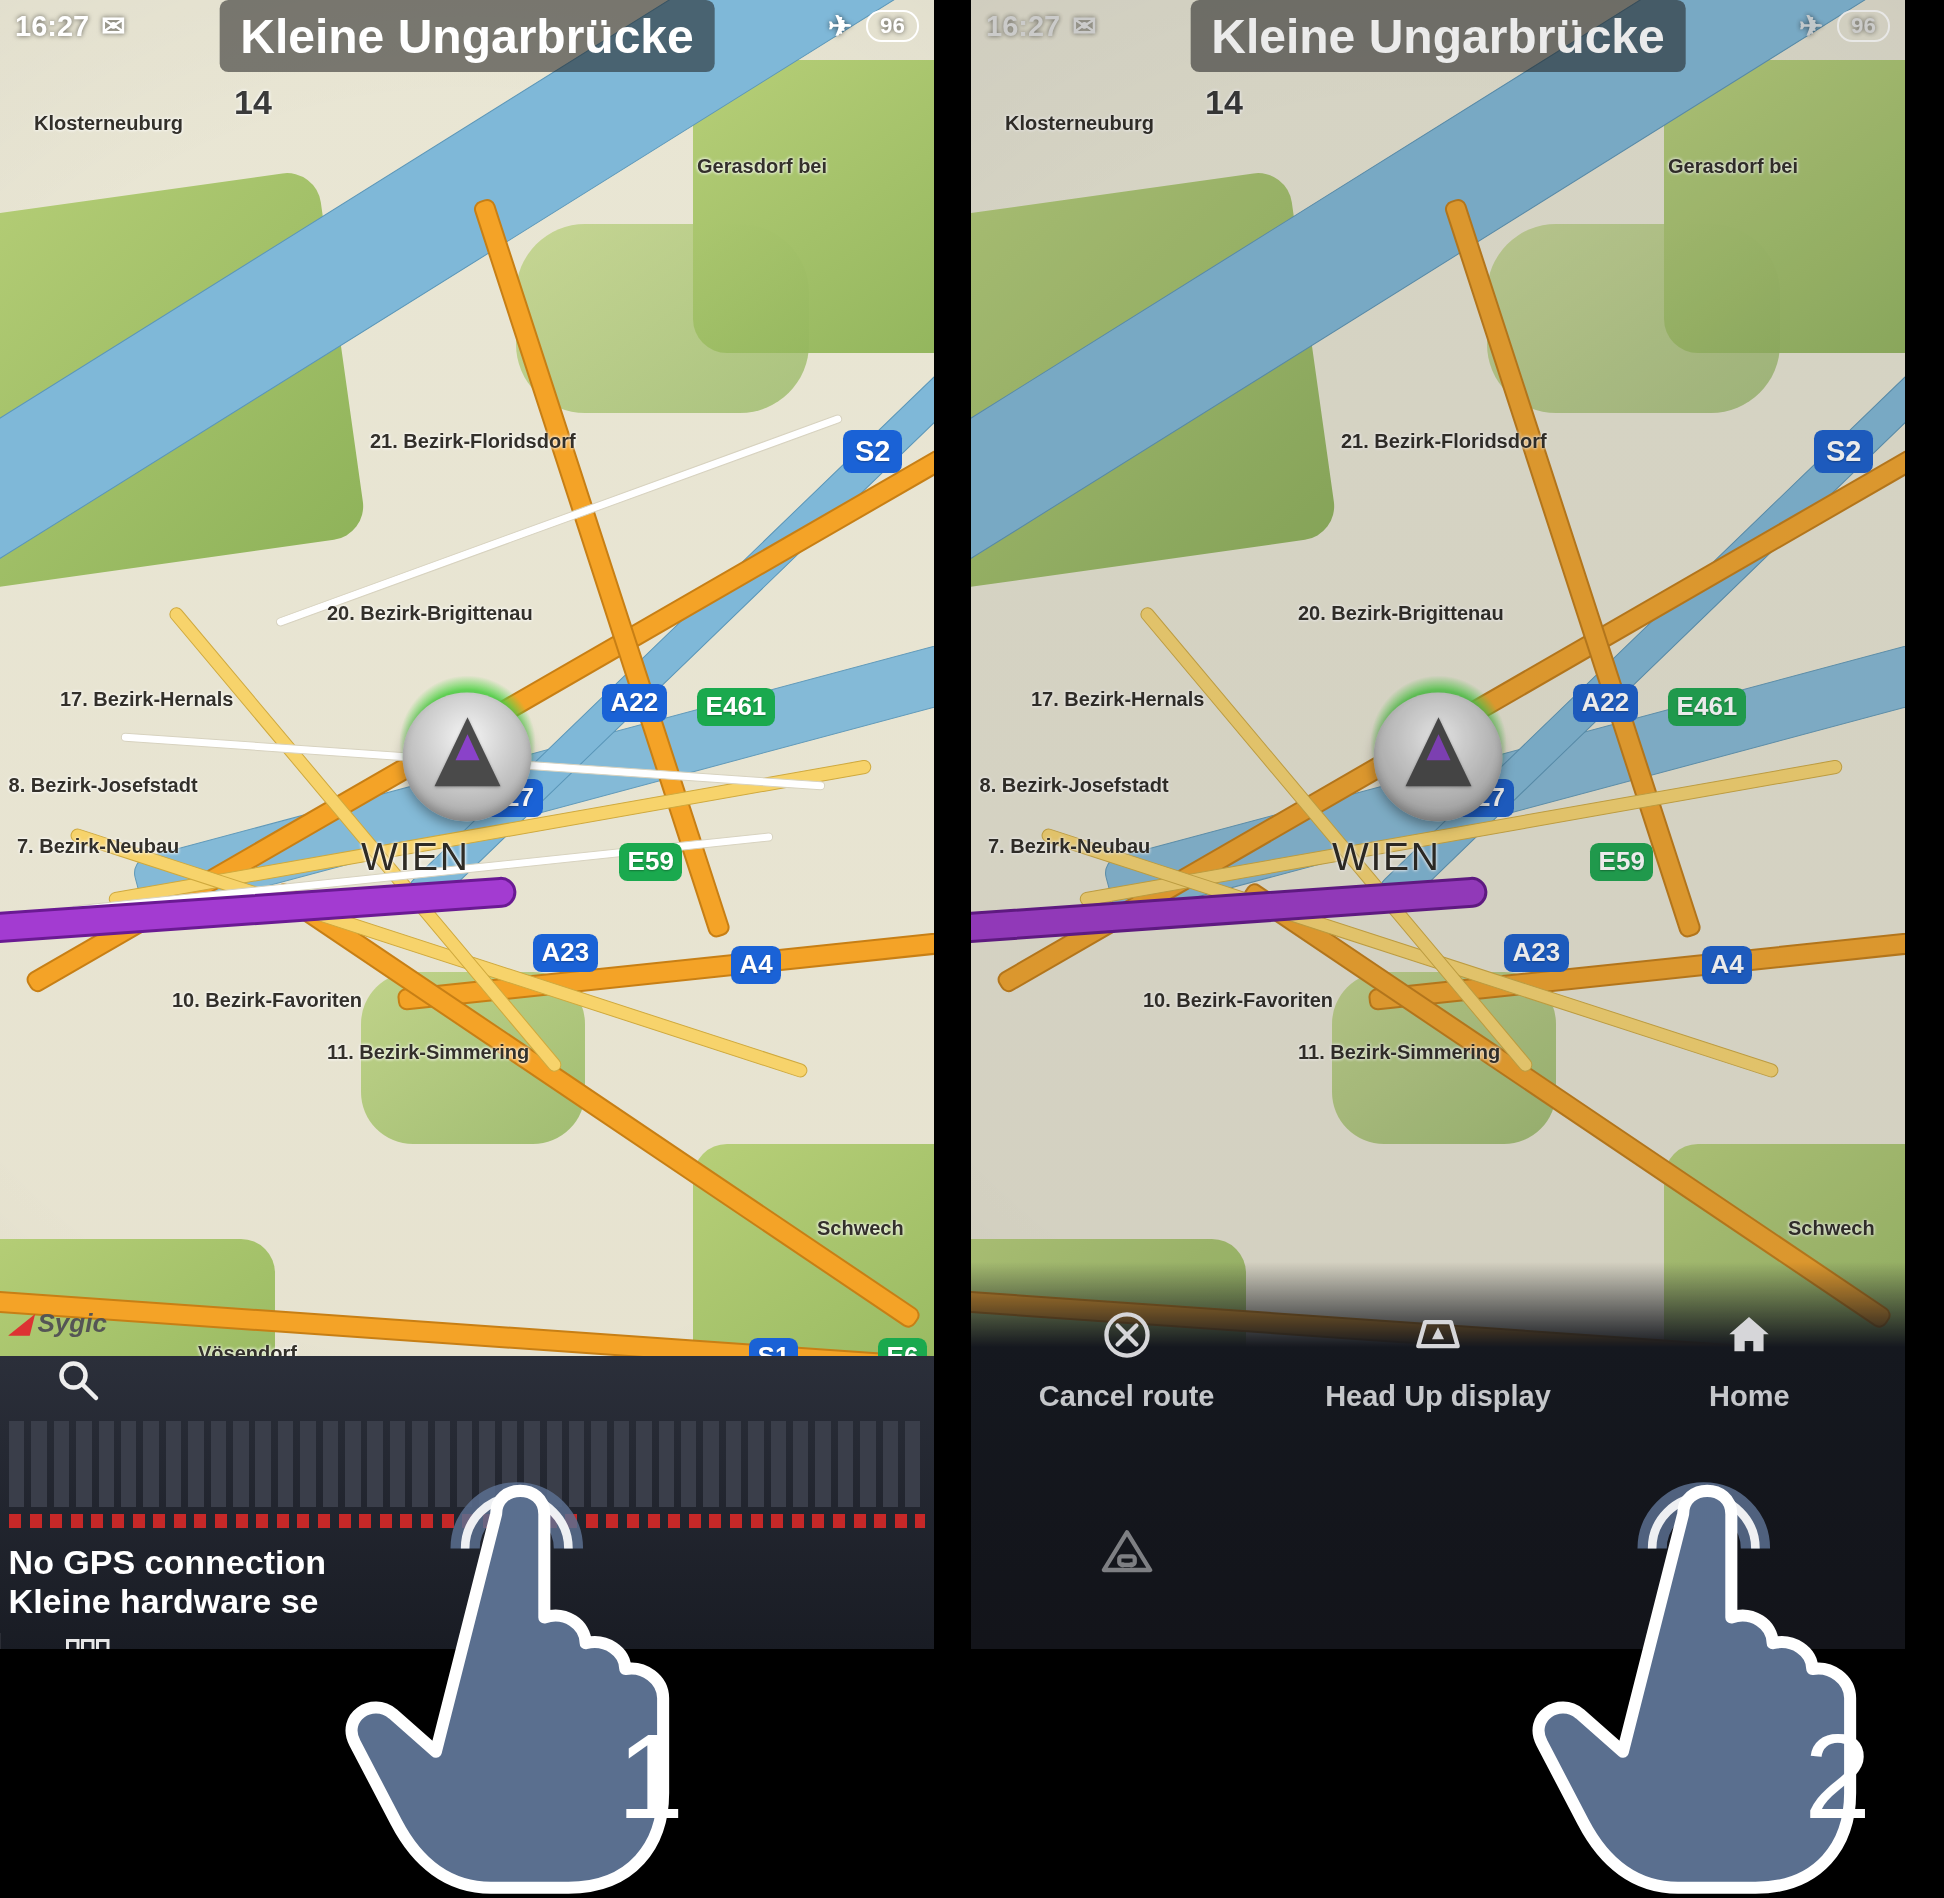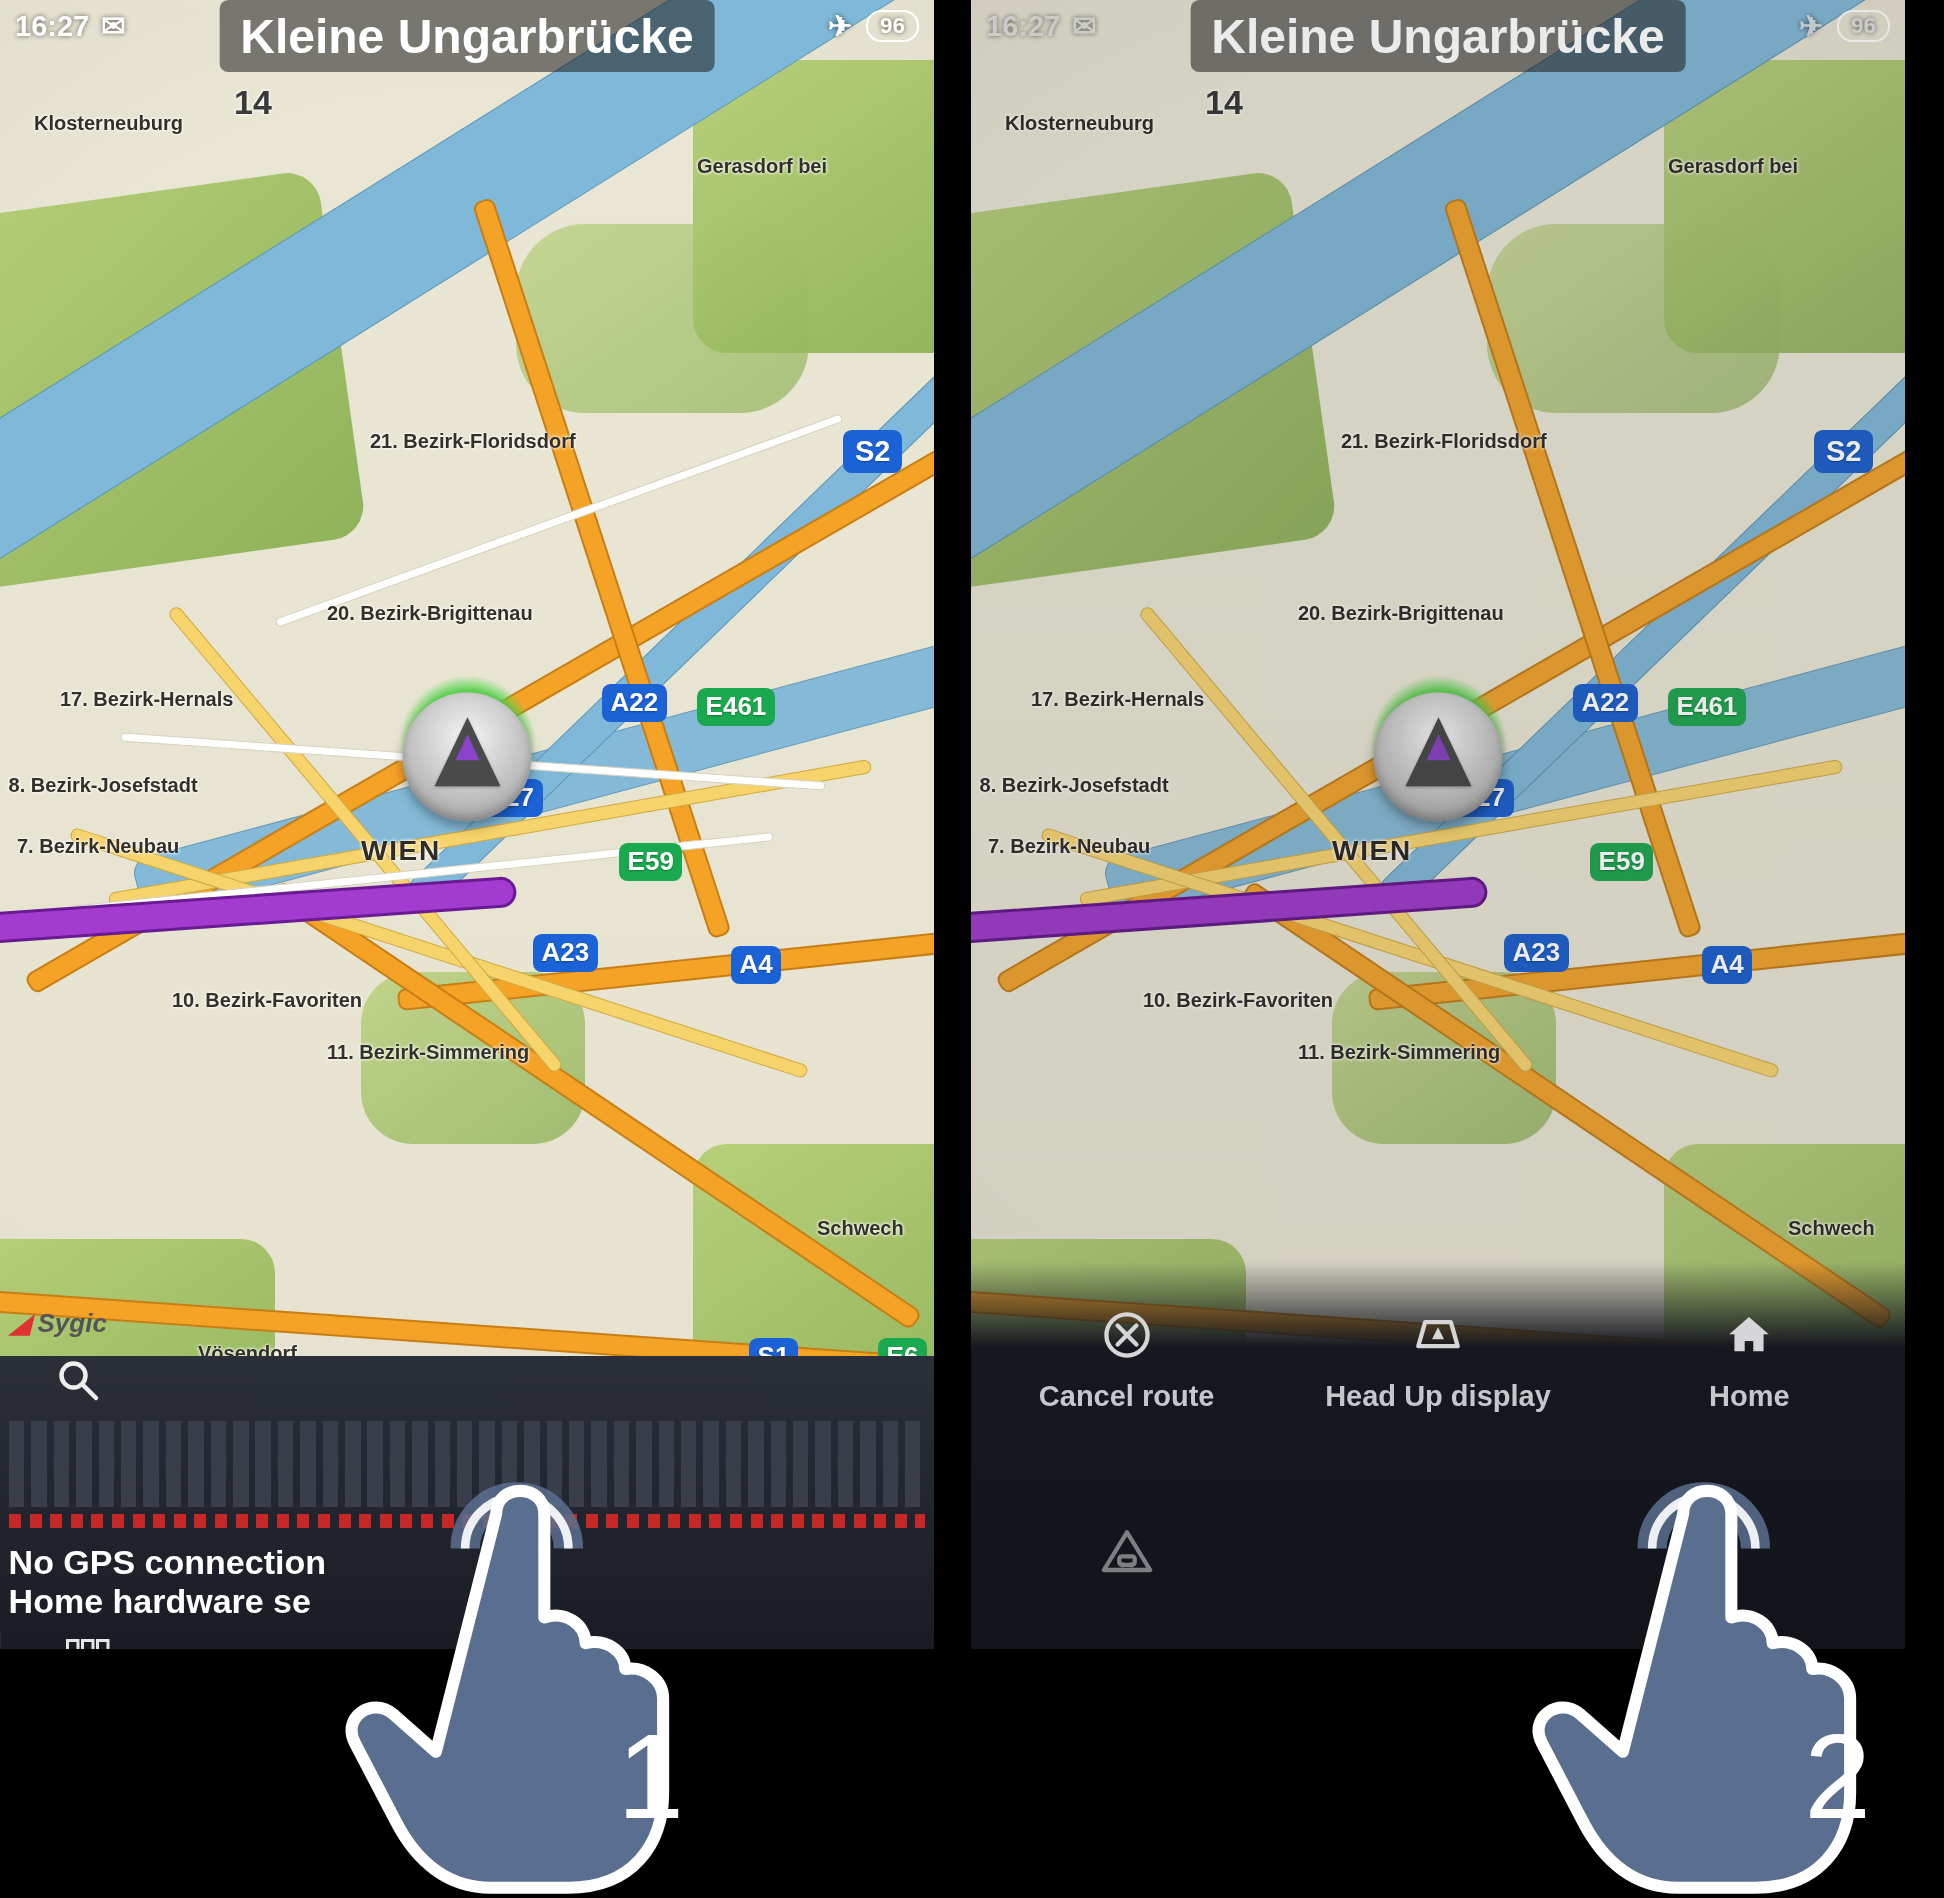--- a/index.html
+++ b/index.html
@@ -48,21 +48,21 @@
 
   
   .shield { position:absolute; color:#fff; font-weight:800; font-size:29px; padding:5.2px 12px; border-radius:8.6px; text-align:center; z-index:12; text-shadow:0 0.9px 1.7px rgba(0,0,0,.3); }
   .shield.blue { background:#1a62d6; }
   .shield.green{ background:#1aa94e; }
   .shield.small { font-size:26px; padding:3.4px 8.6px; }
   .shield .num { display:inline-block; }
 
   
   .maplabel { position:absolute; color:#33302a; font-size:20px; font-weight:700; text-shadow: 0 0 3.4px #fff, 0 0 3.4px #fff; white-space:nowrap; z-index:11; }
-  .maplabel.big { font-size:28px; font-weight:700; color:#2f2c26; letter-spacing:1.7px; }
+  .maplabel.big { font-size:39px; font-weight:400; color:#2f2c26; letter-spacing:1.7px; }
   .maplabel.route14 { font-size:34px; font-weight:800; color:#3a3a3a; }
 
   
   .pos-wrap { position:absolute; left:50%; top:757px; transform:translate(-50%,-50%); z-index:15;}
   .pos-halo { position:absolute; left:50%; top:50%; width:138px; height:138px; background: radial-gradient(circle, #55d64a 0 55%, rgba(85,214,74,0) 70%); border-radius:50%; transform:translate(-50%,-60%); opacity:.9;}
   .pos-disc { position:relative; width:129px; height:129px; background: radial-gradient(circle at 50% 35%, #f5f5f5, #bcbcbc 60%, #8a8a8a 100%); border-radius:50%; box-shadow: 0 5.2px 12px rgba(0,0,0,.35), inset 0 -5.2px 8.6px rgba(0,0,0,.2); display:flex; align-items:center; justify-content:center; }
   .pos-arrow { width:0; height:0; border-left:33px solid transparent; border-right:33px solid transparent; border-bottom:69px solid #4a4a4a; transform: translateY(-5.2px); filter: drop-shadow(0 1.7px 1.7px rgba(0,0,0,.3)); }
   .pos-arrow::after{ content:""; position:absolute; left:50%; transform:translateX(-50%); top:17px; width:0;height:0; border-left:12px solid transparent; border-right:12px solid transparent; border-bottom:26px solid #8a42c9;}
 
   
@@ -185,21 +185,21 @@
         <svg viewBox="0 0 64 64">
             <circle cx="26" cy="26" r="16" fill="none" stroke="#eee" stroke-width="6"></circle>
             <line x1="38" y1="38" x2="56" y2="56" stroke="#eee" stroke-width="6" stroke-linecap="round"></line>
           </svg>
       </div>
       <div class="bb-center">
         <div class="gps-bars"></div>
         <div class="gps-dots"></div>
         <div class="gps-text">
           <div>No GPS connection</div>
-          <div>Home hardware se</div>
+          <div>Kleine hardware se</div>
         </div>
       </div>
       <div class="bb-right">
         <div class="cell">
           <svg viewBox="0 0 64 64" class="grid-icon">
             <rect x="6" y="10" width="14" height="14"></rect>
               <rect x="26" y="10" width="14" height="14"></rect>
               <rect x="46" y="10" width="14" height="14"></rect>
             <rect x="6" y="34" width="14" height="14"></rect>
               <rect x="26" y="34" width="14" height="14"></rect>

